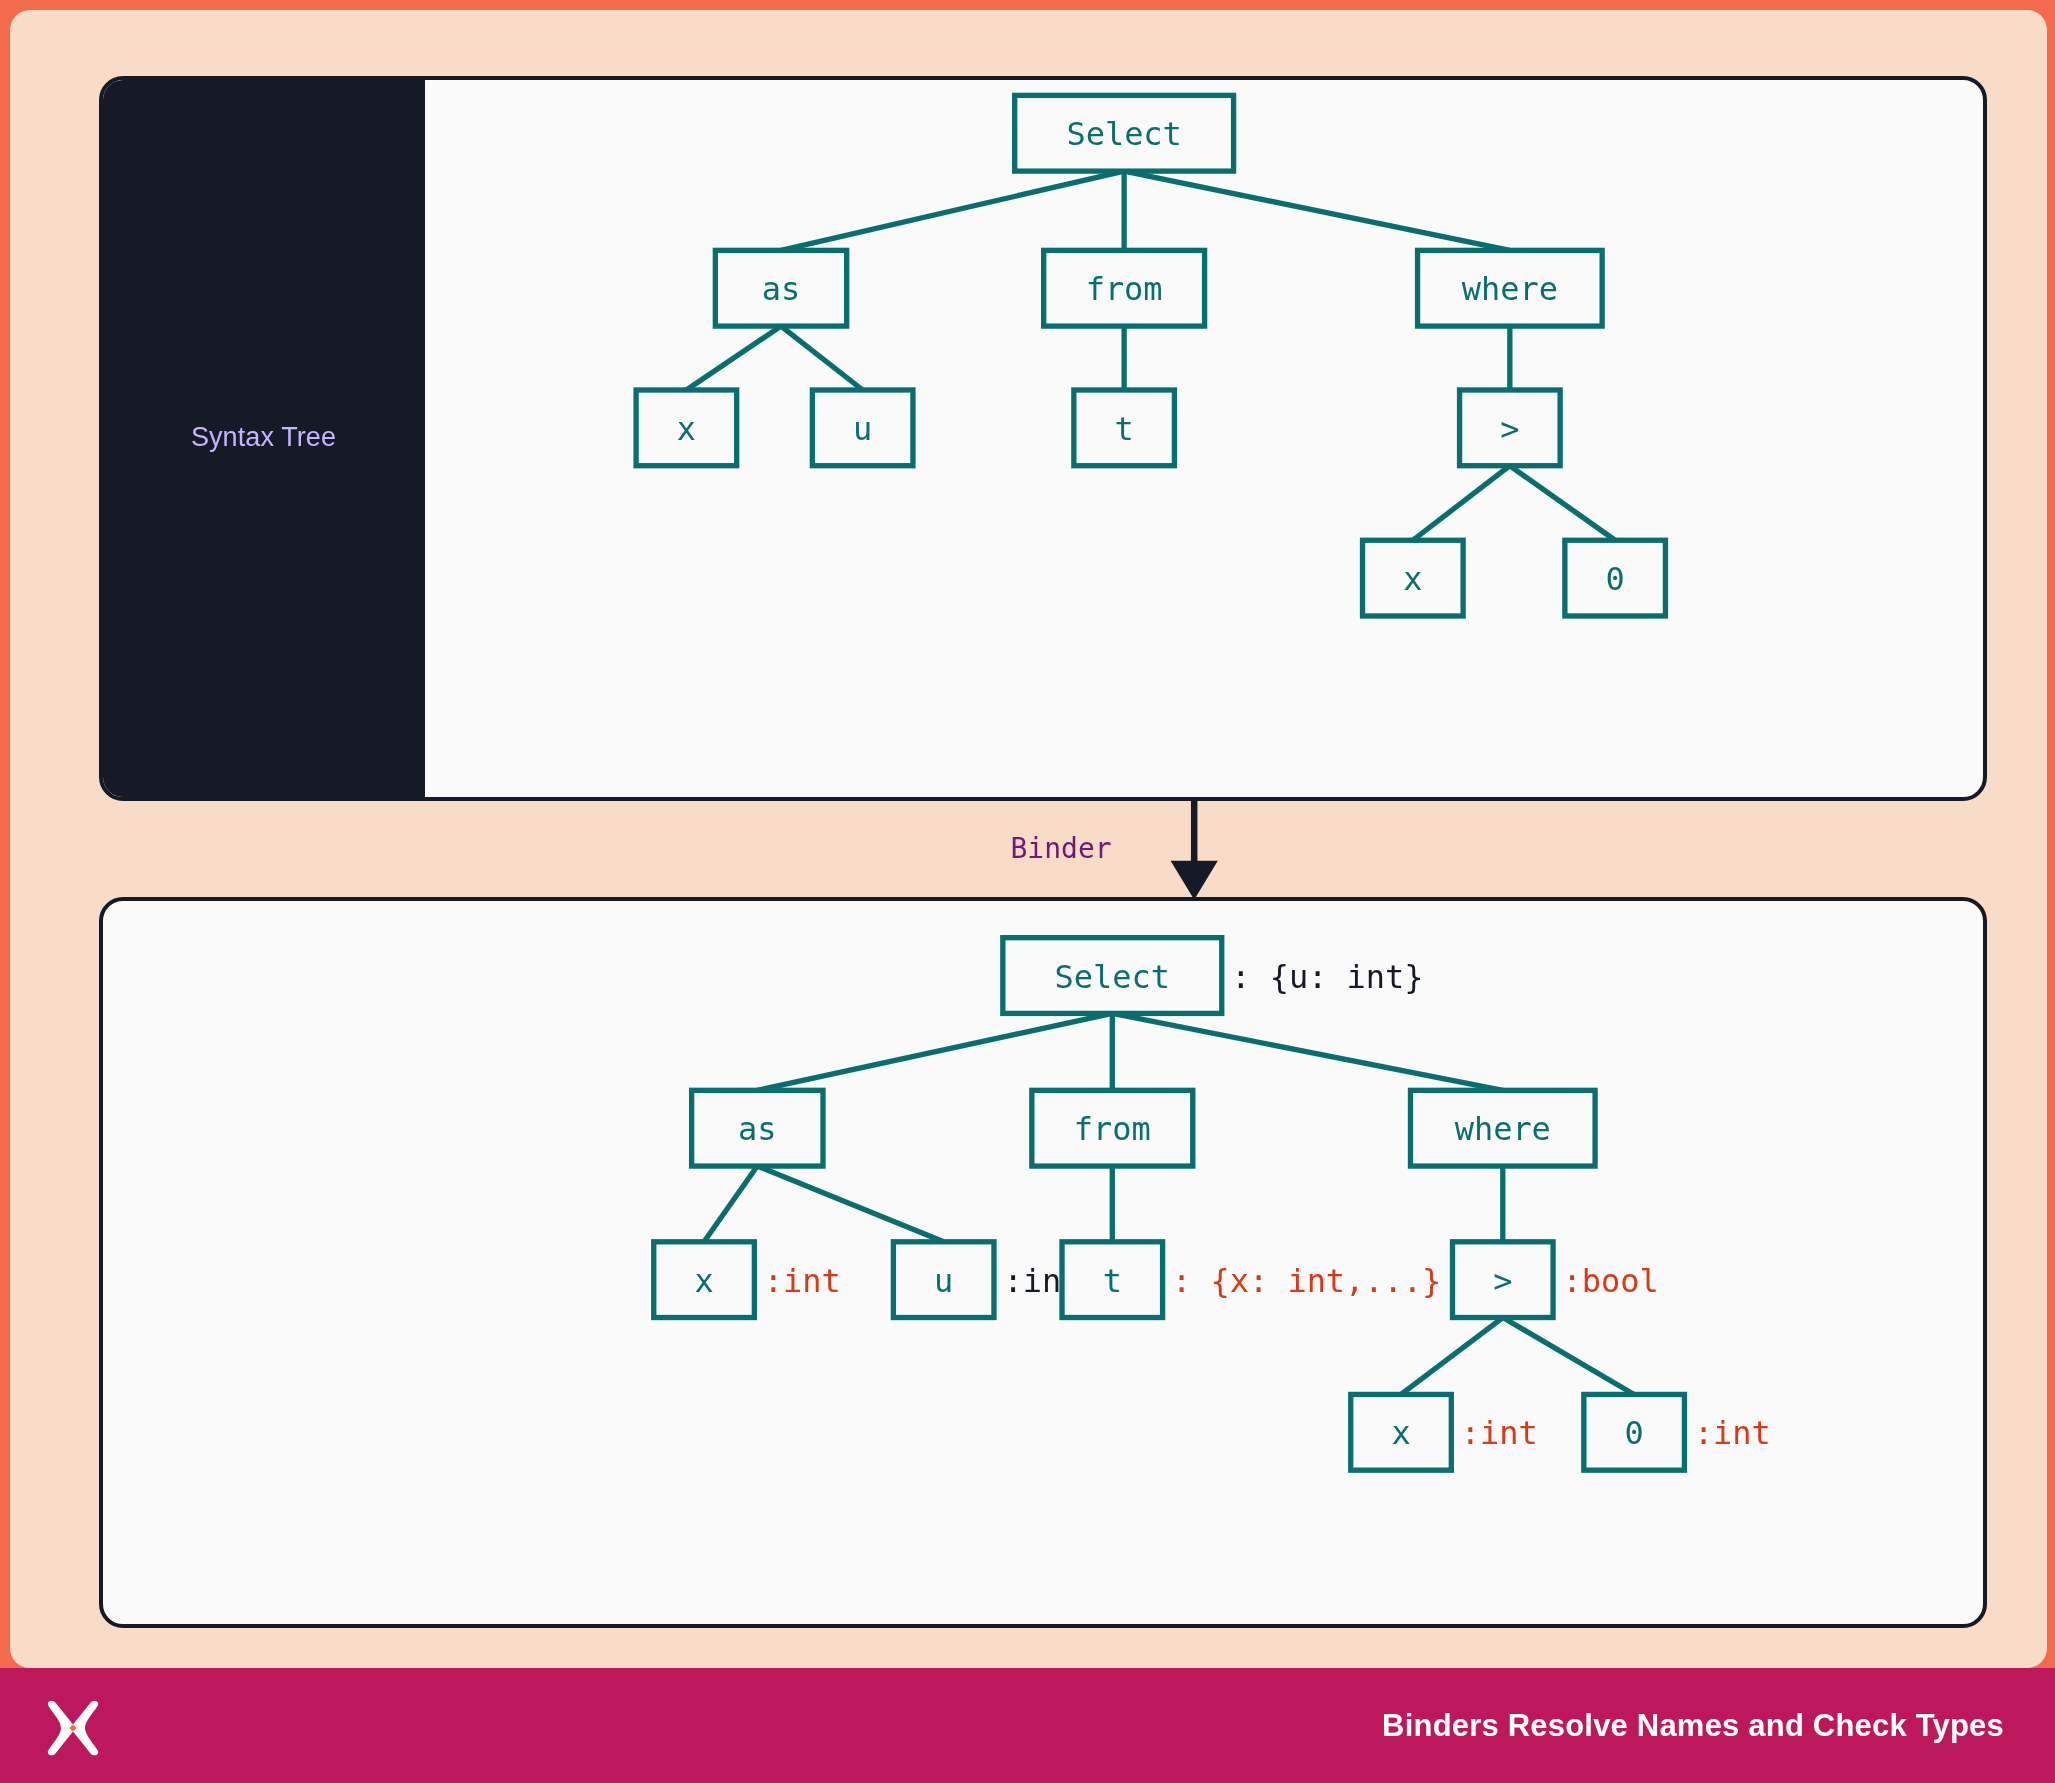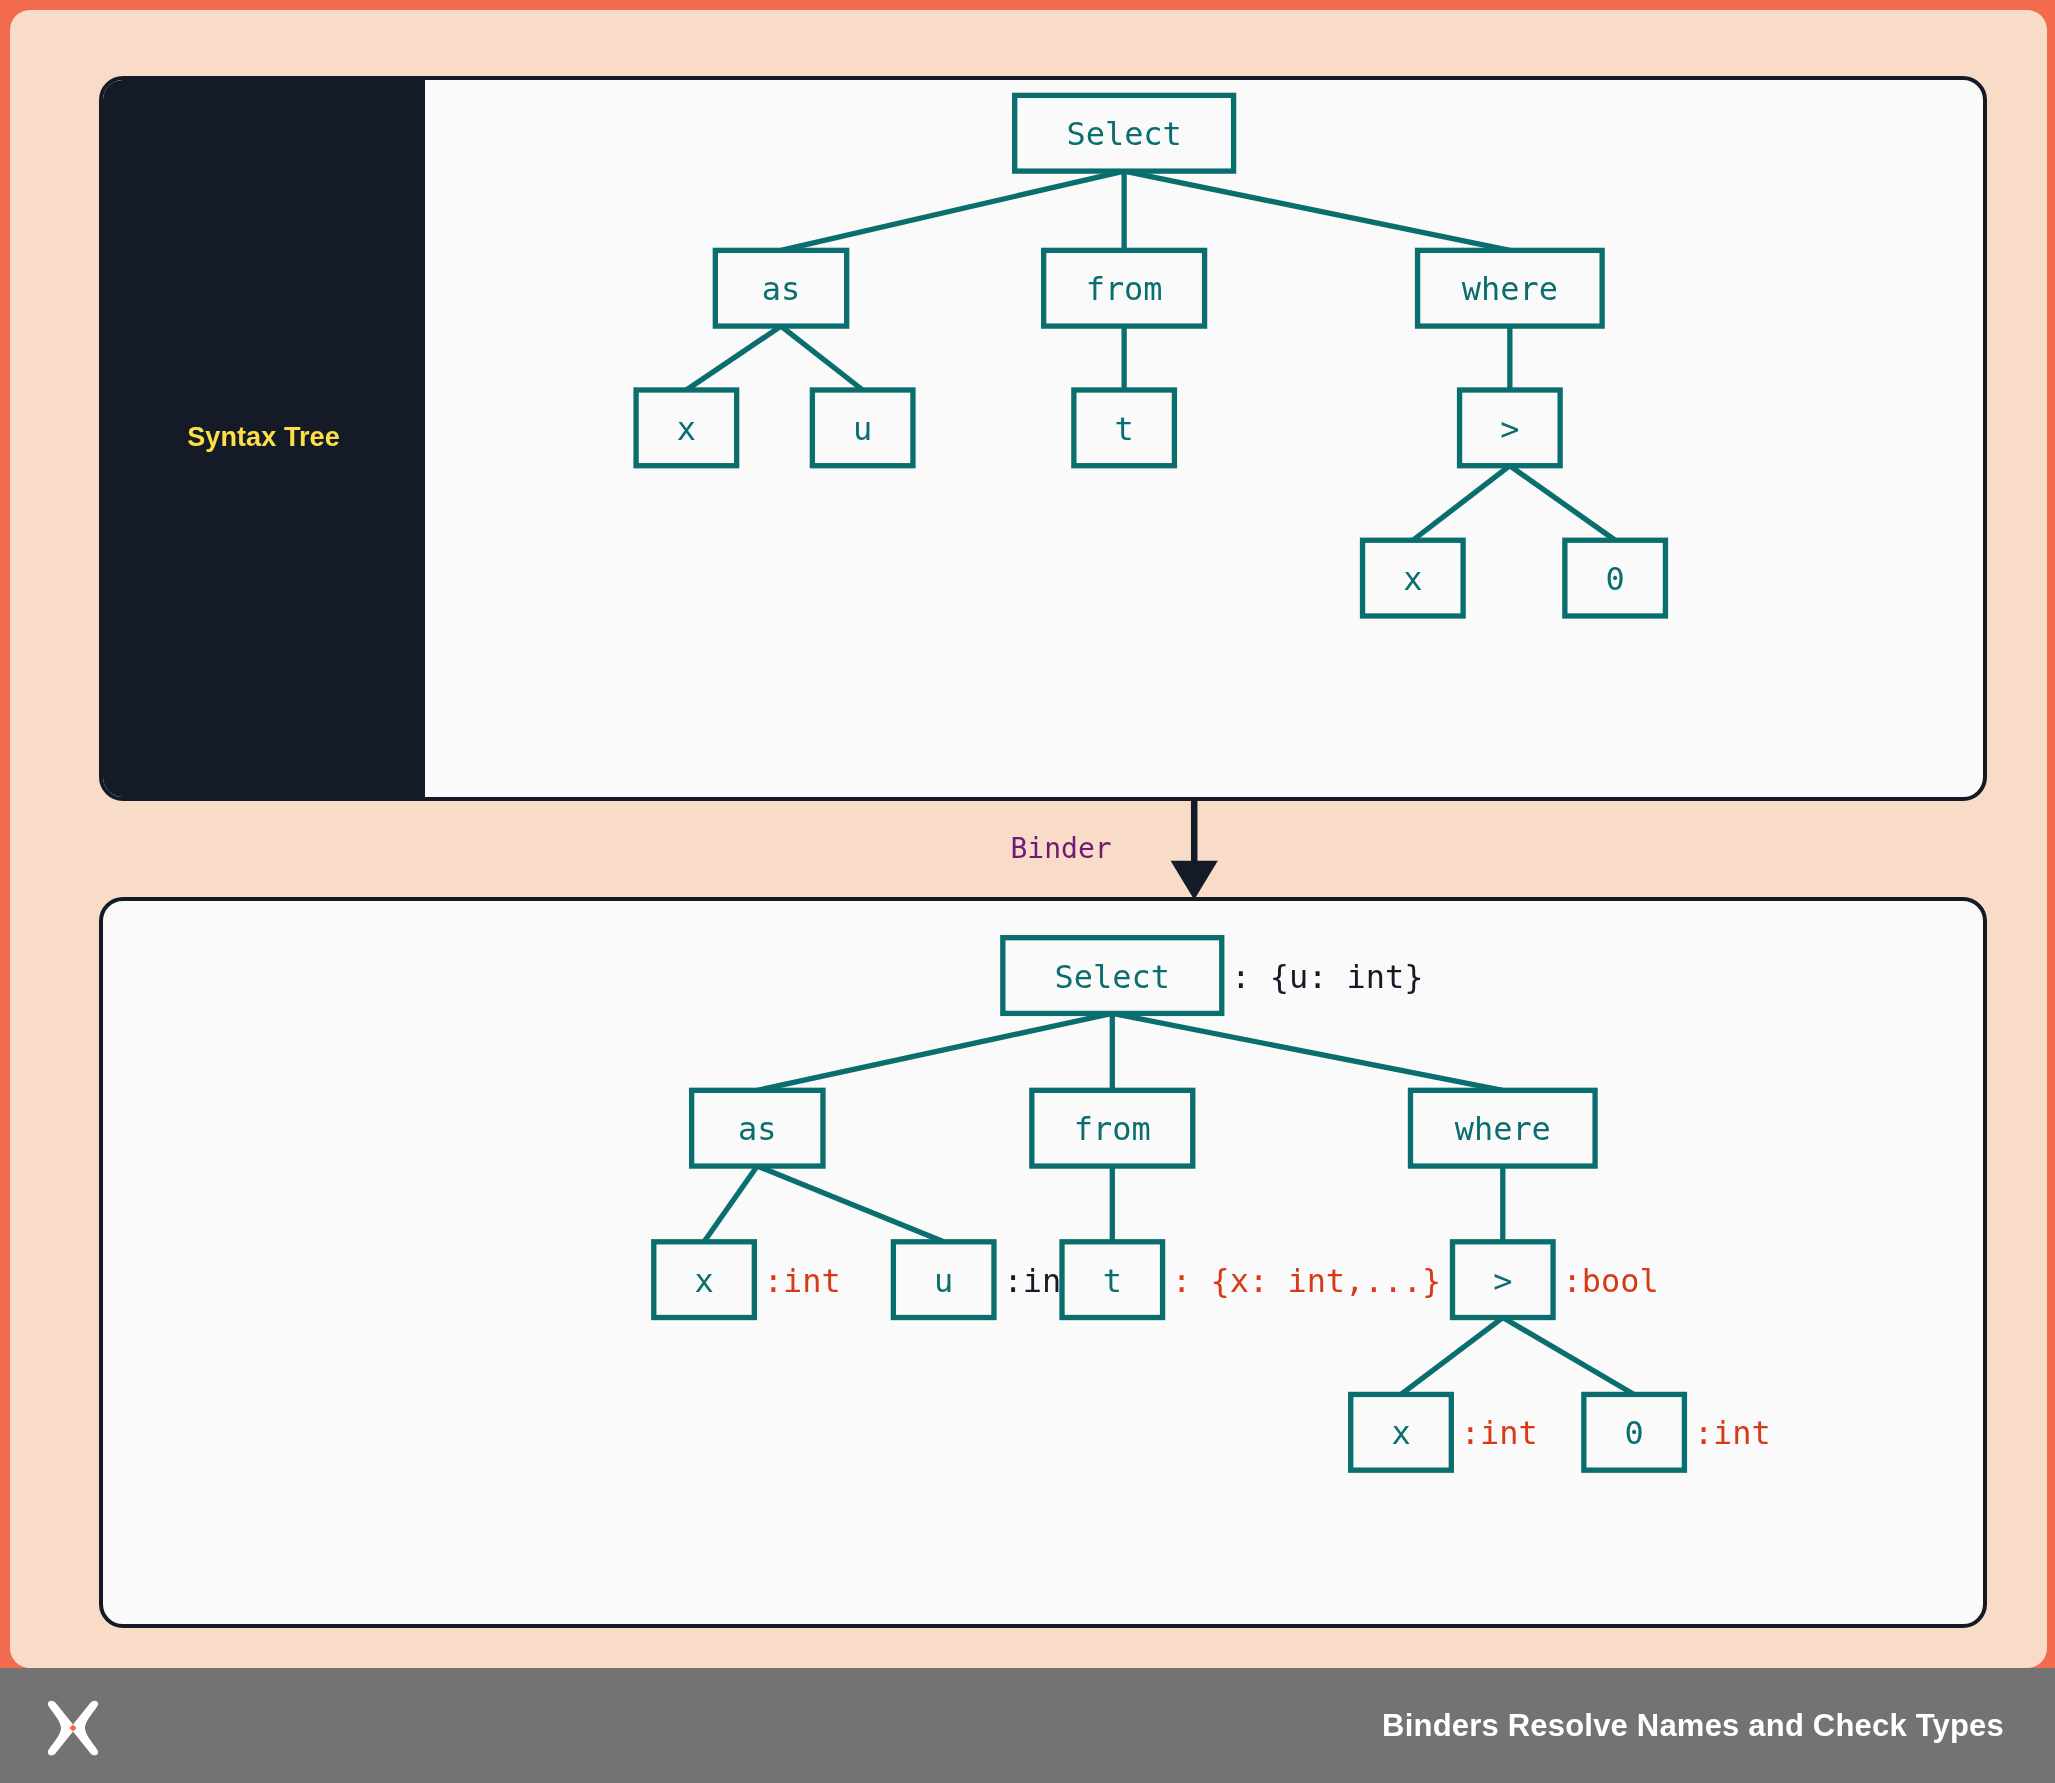--- a/index.html
+++ b/index.html
@@ -44,23 +44,23 @@
   .panel-side {
     position: absolute;
     left: 0; top: 0; bottom: 0;
     width: 322px;
     background: #141A26;
     display: flex;
     align-items: center;
     justify-content: center;
   }
   .panel-side-label {
-    color: #fde047;
+    color: #c4b5fd;
     font-size: 27px;
-    font-weight: bold;
+    font-weight: normal;
     text-align: center;
     line-height: 1.55;
     letter-spacing: 0.1px;
   }
   .panel-canvas {
     position: absolute;
     left: 322px; top: 0; right: 0; bottom: 0;
   }
 
   
@@ -95,21 +95,21 @@
     color:#701a75;
     white-space:nowrap;
   }
   .binder-arrow { position:absolute; left:0; top:-89px; width:1888px; height:189px; }
 
   
   .footer {
     position:absolute;
     left:0; bottom:0;
     width:2056px; height:116px;
-    background:#737373;
+    background:#be185d;
     display:flex;
     align-items:center;
   }
   .footer-logo { position:absolute; left:43px; top:30px; width:60px; height:60px; }
   .footer-text {
     position:absolute;
     right:52px;
     color:#FFFFFF;
     font-size:31px;
     font-weight:bold;

